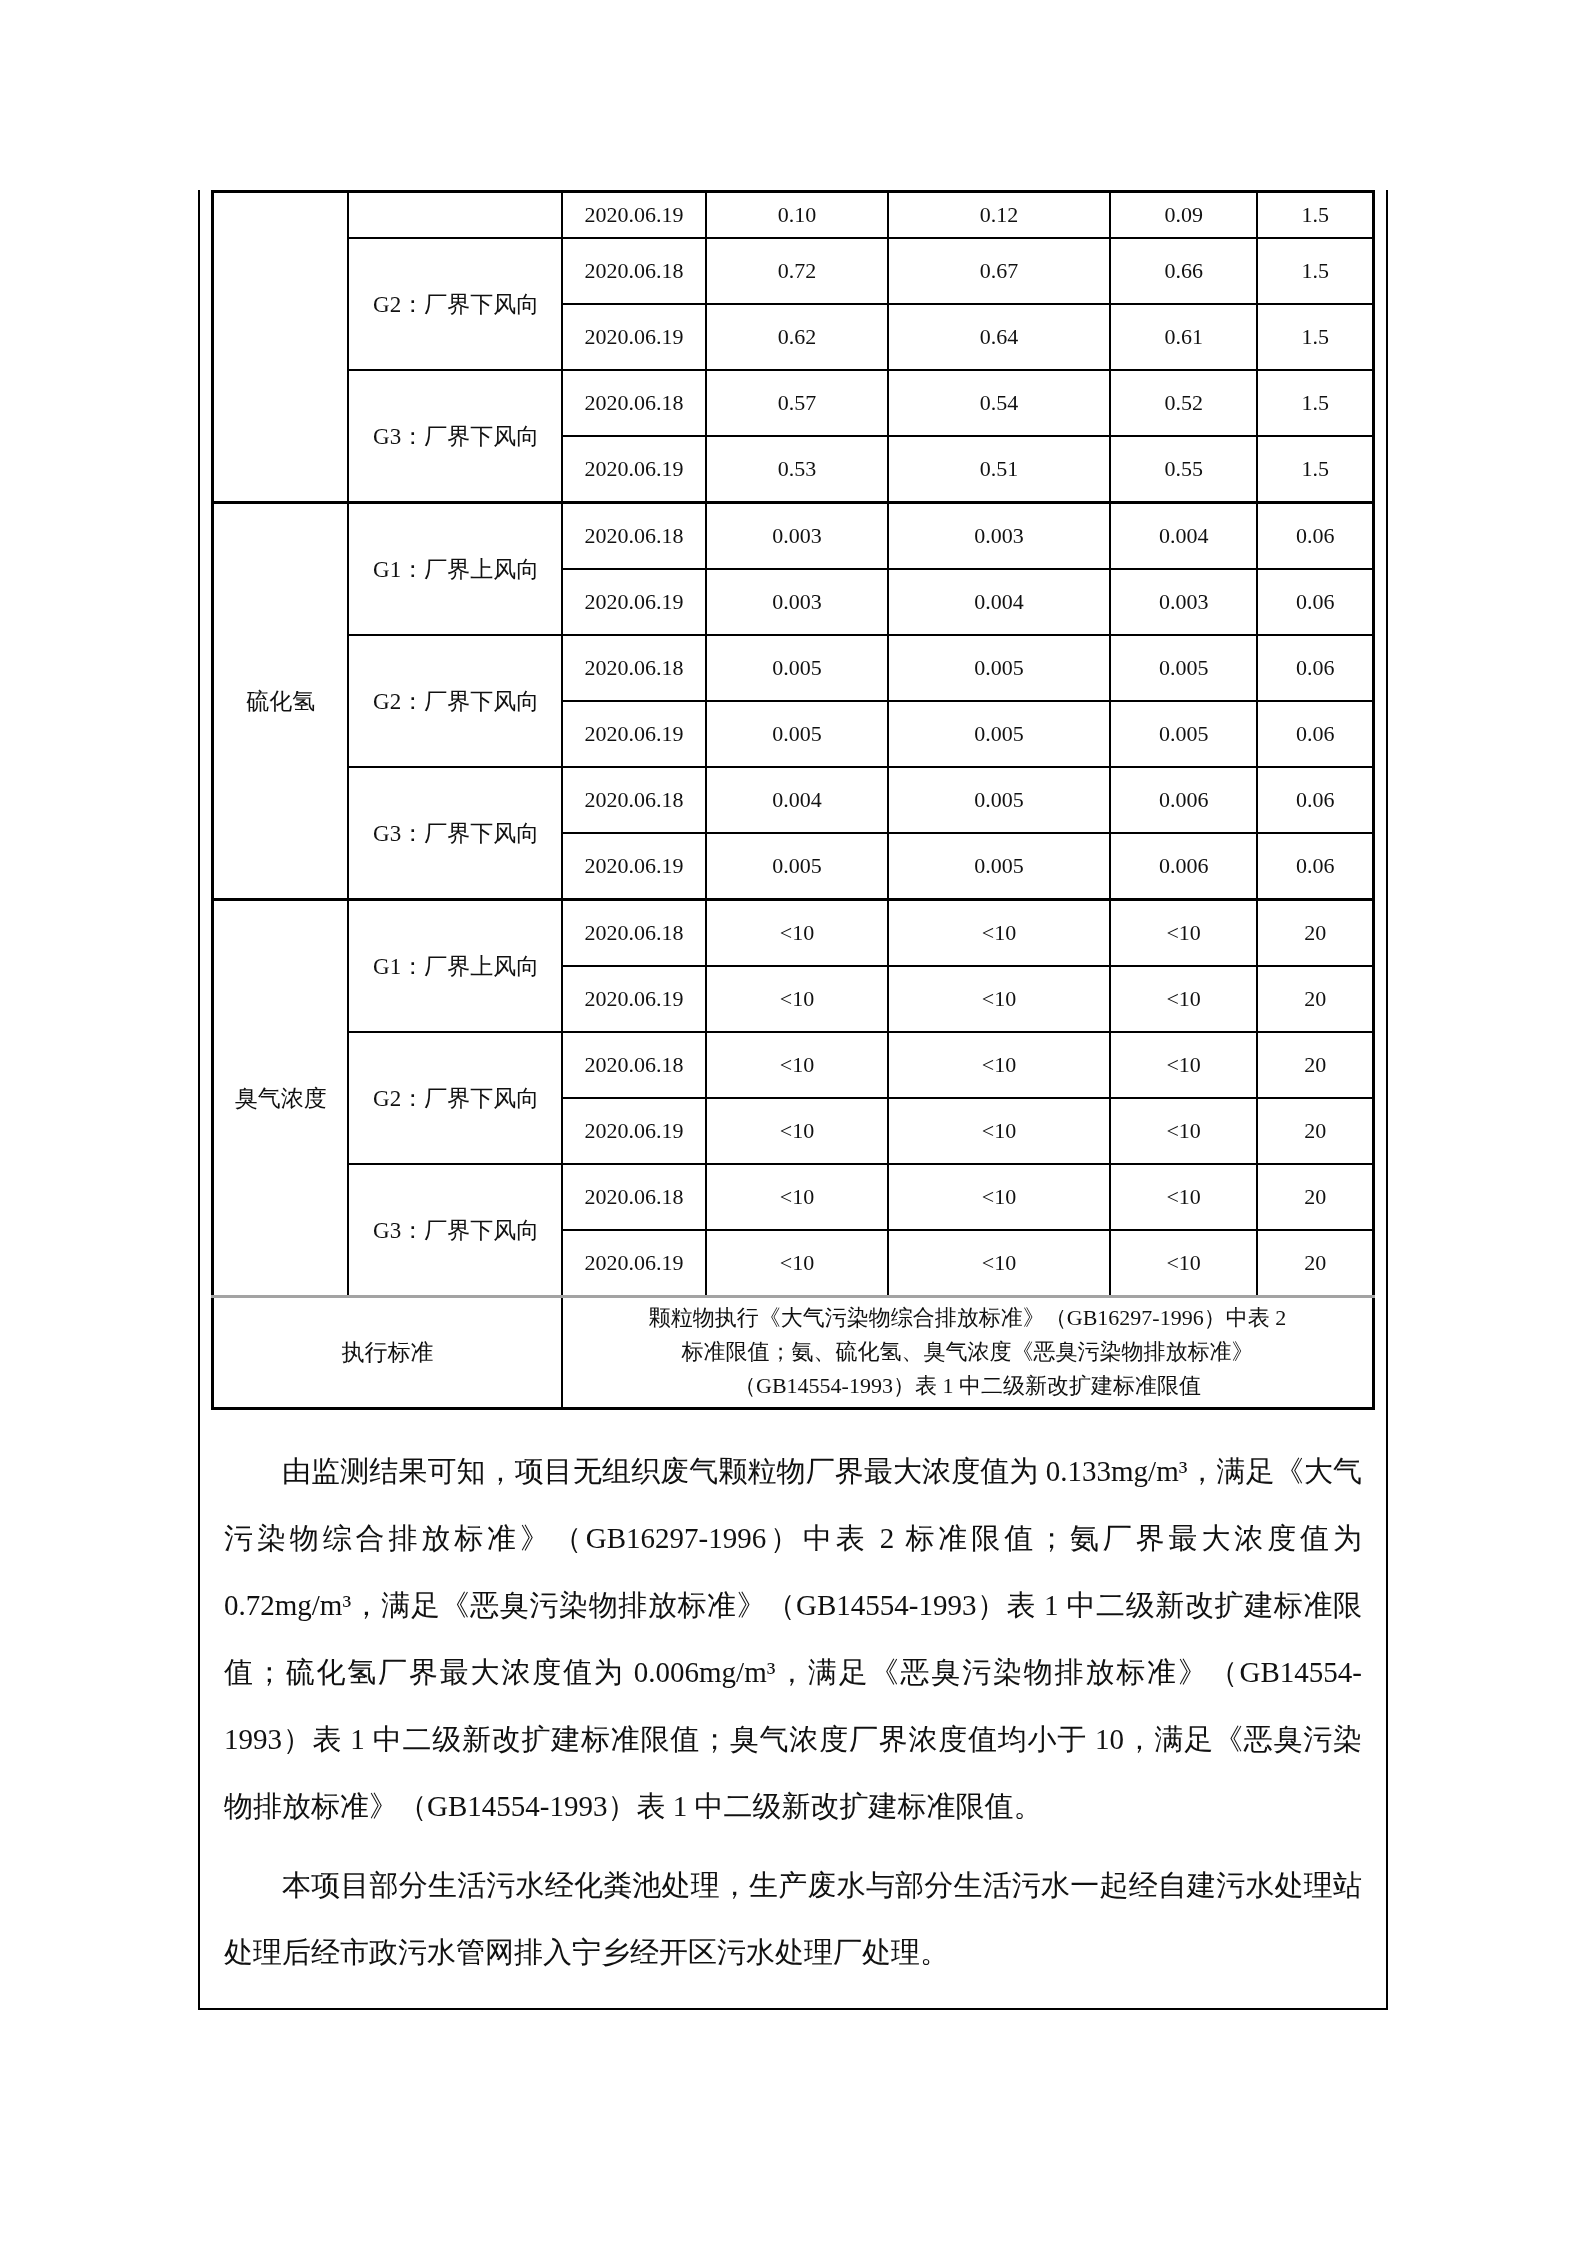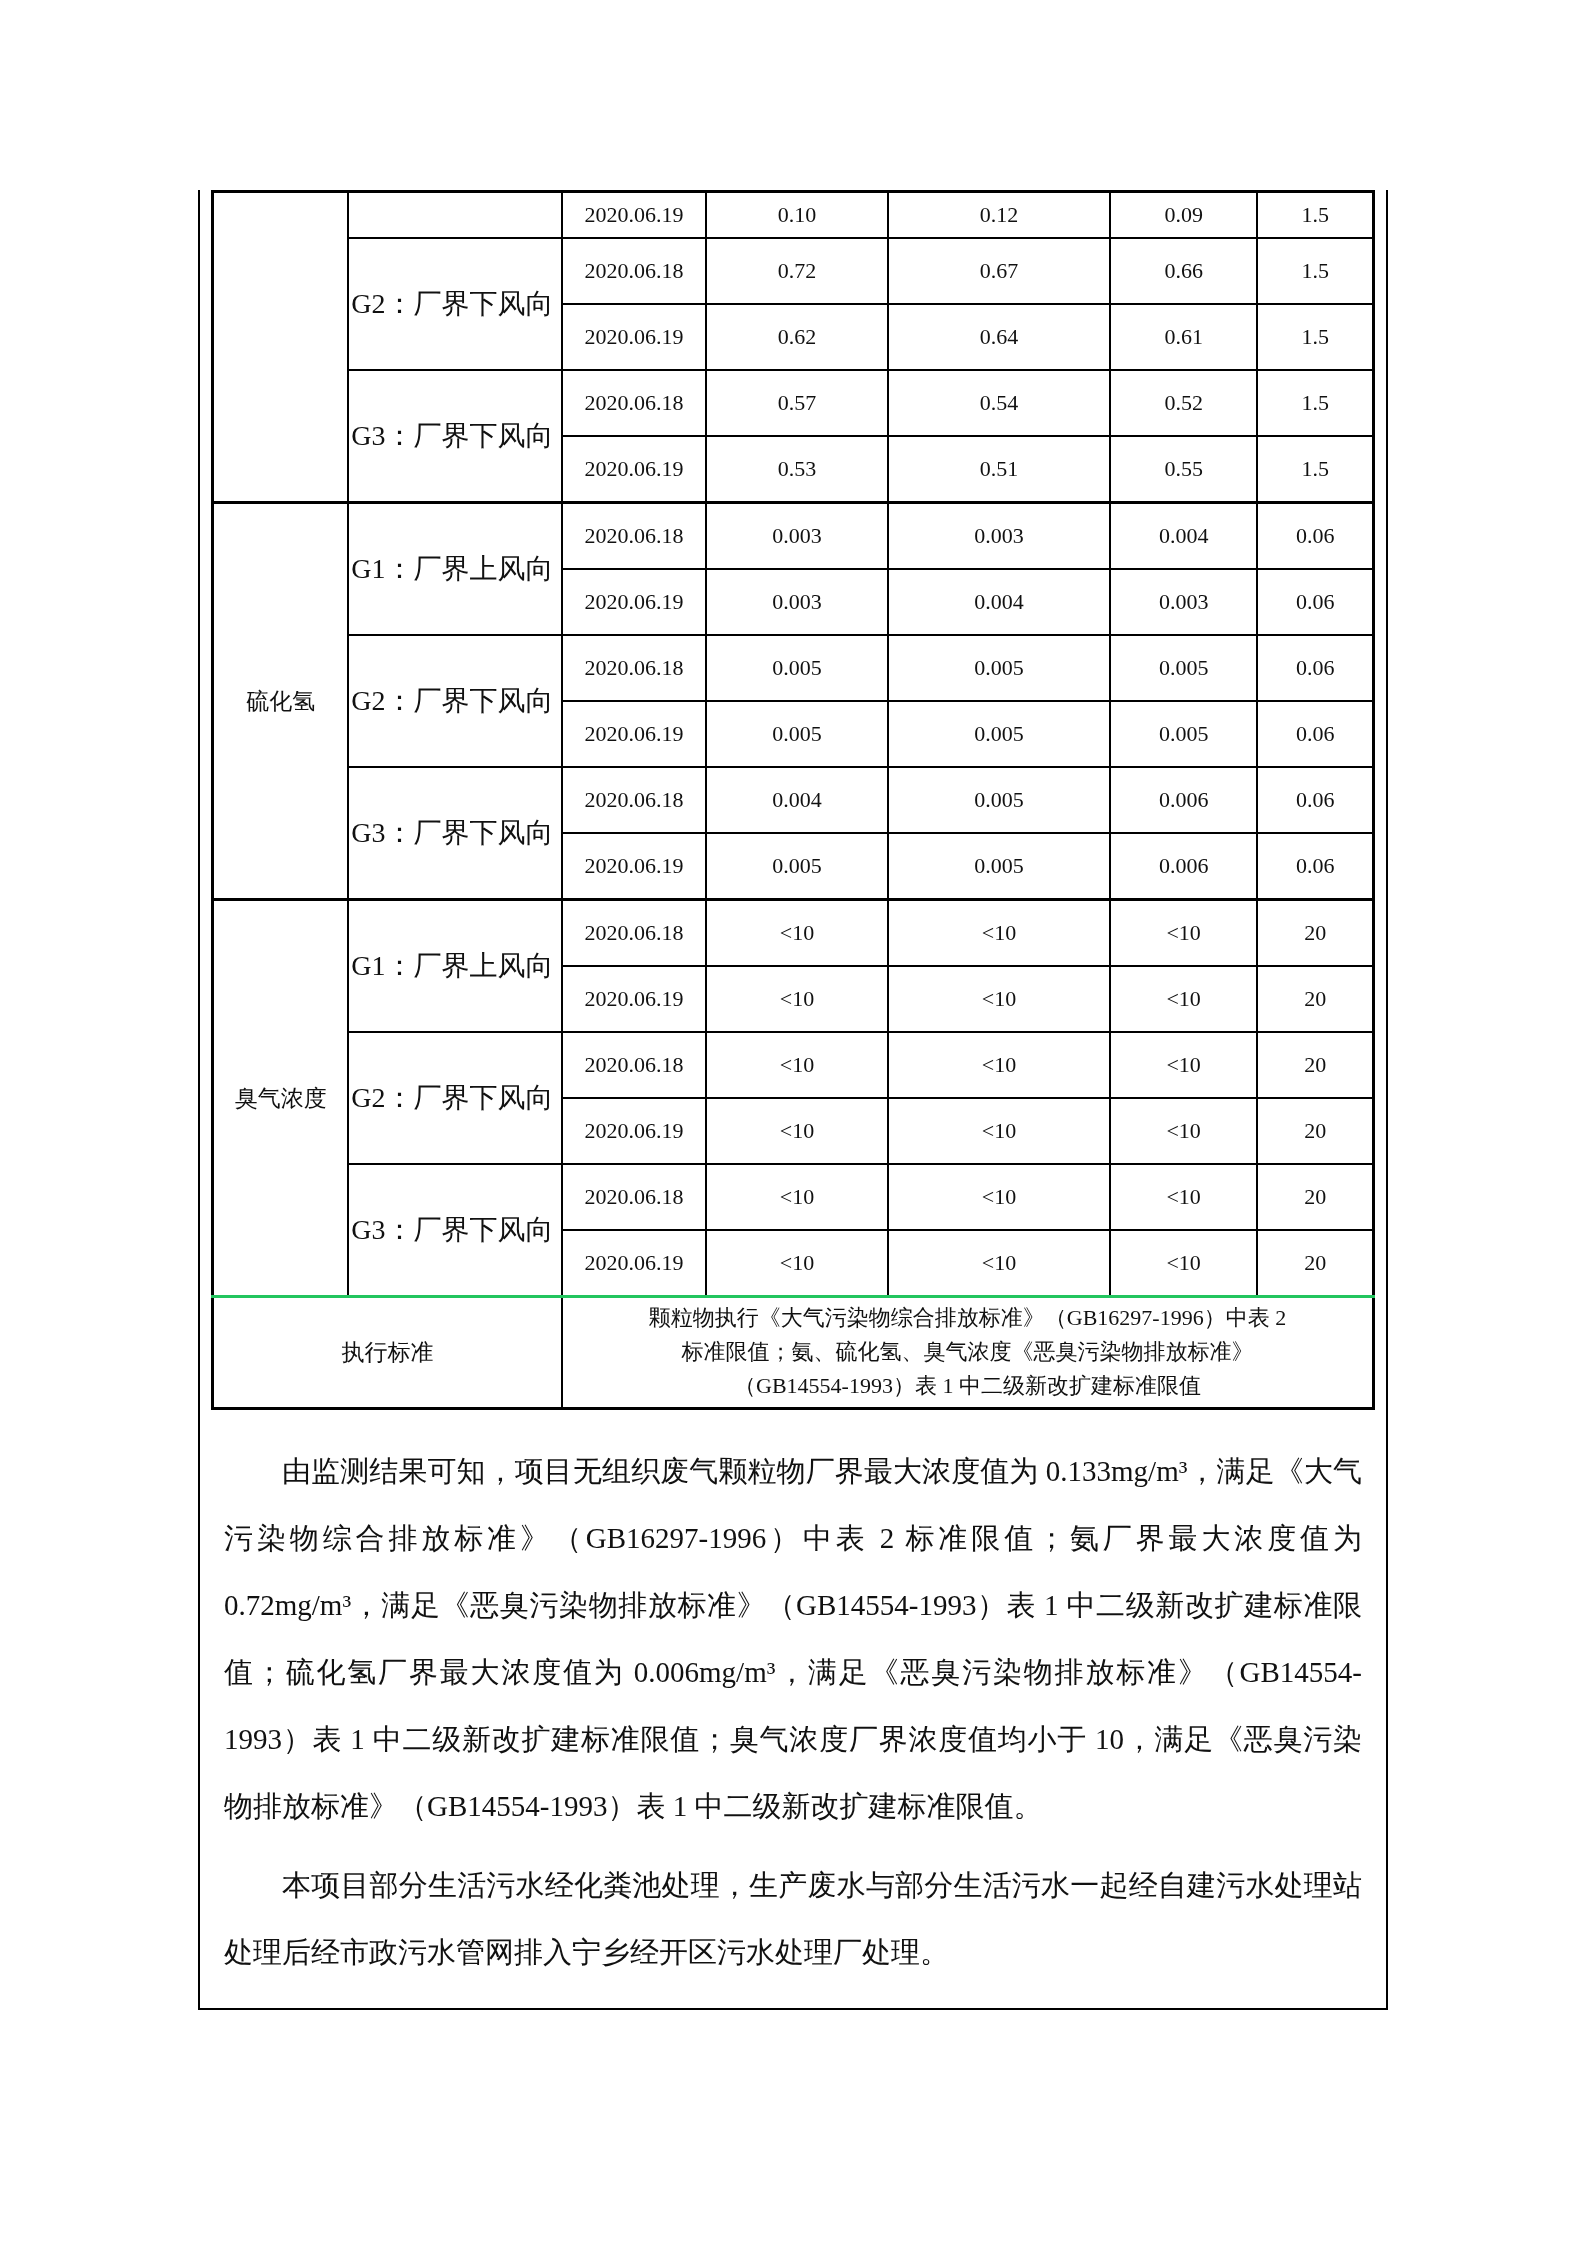--- a/index.html
+++ b/index.html
@@ -44,26 +44,26 @@
     font-size: 22px;
     padding: 0;
     overflow: hidden;
     white-space: nowrap;
   }
   tr.rh td { height: 64px; }
   tr.row-cut td { height: 44px; }
   tr.gs td { border-top: 3px solid #000; }
   td.sub-cell { font-size: 23px; white-space: nowrap; }
   td.loc-cell {
-    text-align: left;
+    text-align: center;
     padding-left: 2px;
-    font-size: 28px;
+    font-size: 23px;
     letter-spacing: 0px;
   }
-  tr.fr td { border-top: 3px solid #22c55e; height: auto; }
+  tr.fr td { border-top: 3px solid #a3a3a3; height: auto; }
   td.footer-label { font-size: 23px; }
   td.footer-text {
     font-size: 22px;
     line-height: 34px;
     padding: 3px 0 4px 0;
     white-space: normal;
   }
   .footer-line { text-align: center; }
   .para-block {
     padding: 16px 12px 10px 12px;

